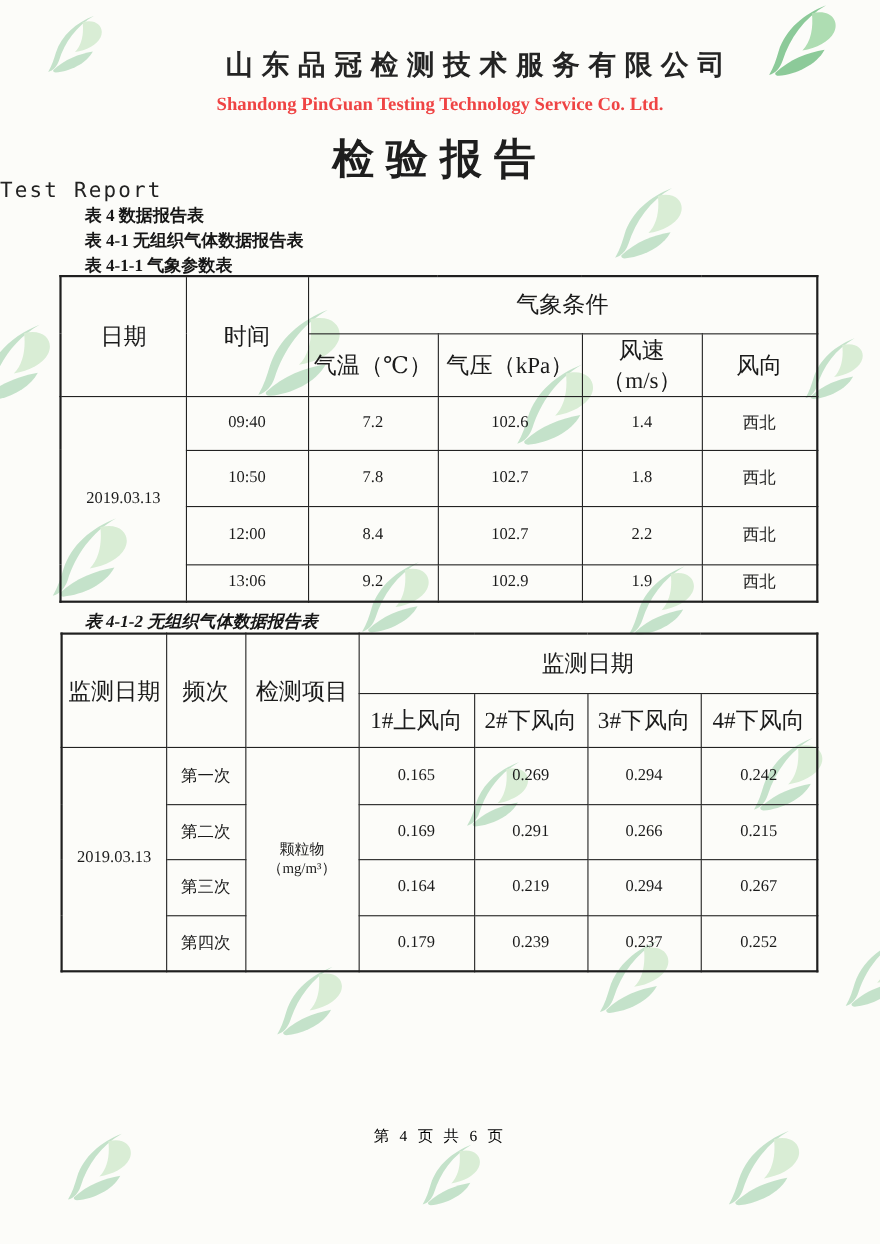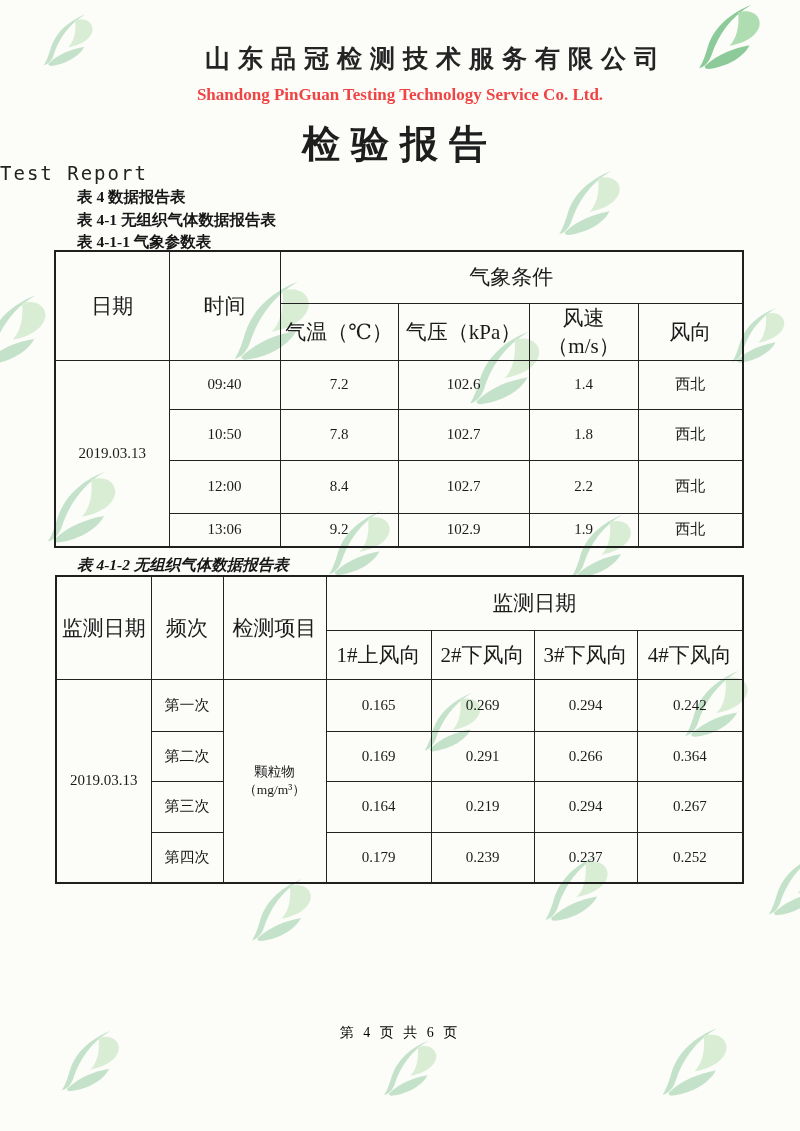--- a/index.html
+++ b/index.html
@@ -212,21 +212,21 @@
         <td>0.165</td>
         <td>0.269</td>
         <td>0.294</td>
         <td>0.242</td>
       </tr>
       <tr style="height:50px">
         <td>第二次</td>
         <td>0.169</td>
         <td>0.291</td>
         <td>0.266</td>
-        <td>0.364</td>
+        <td>0.215</td>
       </tr>
       <tr style="height:51px">
         <td>第三次</td>
         <td>0.164</td>
         <td>0.219</td>
         <td>0.294</td>
         <td>0.267</td>
       </tr>
       <tr style="height:51px">
         <td>第四次</td>

